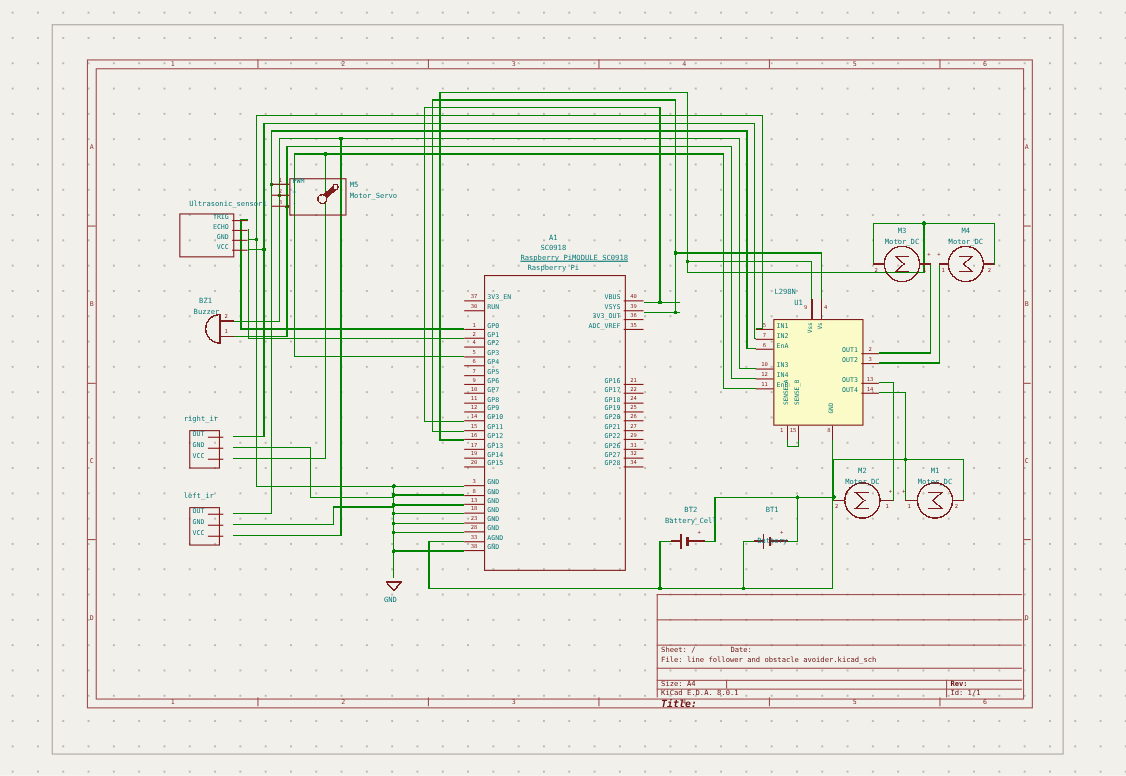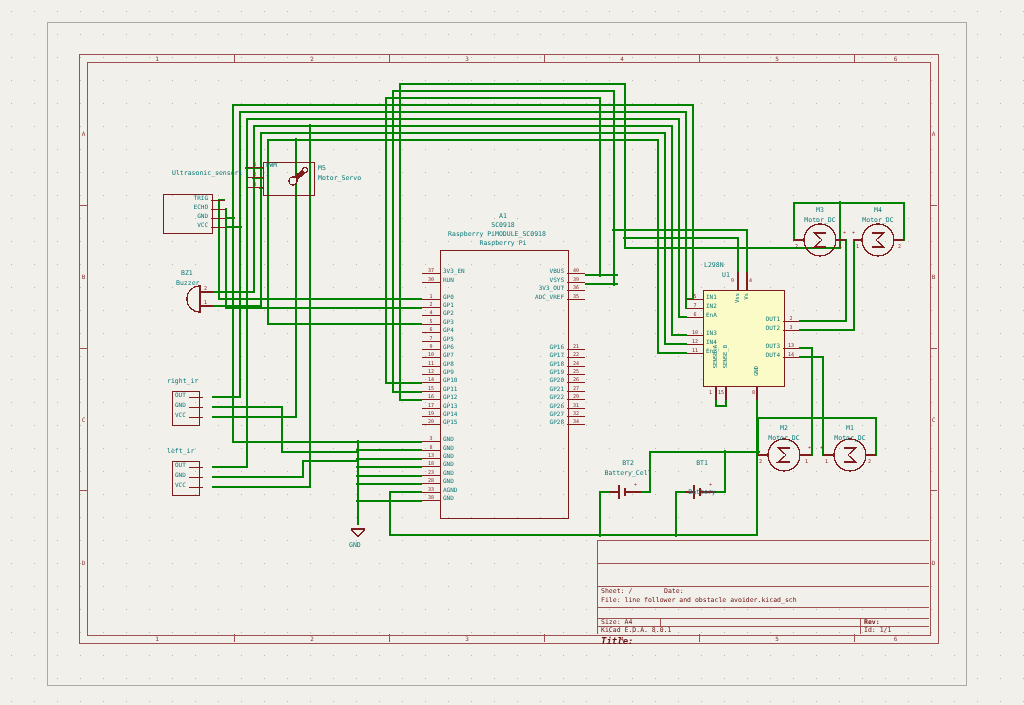--- a/index.html
+++ b/index.html
@@ -253,21 +253,21 @@
         <line x1="757" y1="385" x2="757" y2="400"></line>
 
     <g>
       <line x1="293" y1="181" x2="305" y2="170" stroke-width="5" stroke-linecap="round"></line>
       <circle cx="293" cy="181" r="4" fill="#F2F0EA"></circle>
           <circle cx="305" cy="170" r="2.4" fill="#F2F0EA" stroke-width="1"></circle>
     </g>
   </g>
 </svg>
 
-<div class="lbl" style="left:158px;top:169px;padding-left:14px;">Ultrasonic_sensor1</div>
+<div class="lbl" style="left:158px;top:181px;padding-left:14px;">Ultrasonic_sensor1</div>
 <div class="comp-box" style="left:163px;top:194px;width:48px;height:38px;"></div>
 <div class="pinlist" style="left:150px;top:192px;width:75px;">
 
 <div class="pinrow pright h9">
         <span class="pname">TRIG</span>
         <span class="stub"></span>
       </div>
       <div class="pinrow pright h9">
         <span class="pname">ECHO</span>
         <span class="stub"></span>
@@ -337,21 +337,21 @@
       <div class="pinrow h10">
         <span class="pnum">3</span>
         <span class="pname">-</span>
       </div>
     </div>
 <div class="lbl" style="left:318px;top:164px;">M5</div>
 <div class="lbl" style="left:318px;top:174px;text-align:center;">Motor_Servo</div>
 
 <div class="lbl ctr" style="left:403px;top:212px;width:200px;">A1</div>
 <div class="lbl ctr" style="left:403px;top:221px;width:200px;">SC0918</div>
-<div class="lbl ctr" style="left:397px;top:230px;width:200px;">Raspberry PiMODULE_SC0918</div>
+<div class="lbl ctr" style="left:422px;top:230px;width:200px;text-decoration:underline;">Raspberry PiMODULE_SC0918</div>
 <div class="lbl ctr" style="left:403px;top:239px;width:200px;">Raspberry Pi</div>
 <div class="comp-box" style="left:440px;top:250px;width:127px;height:267px;"></div>
 <div class="pinlist" style="left:422px;top:266px;width:80px;">
 
 <div class="pinrow">
         <span class="pnum w18">37</span>
         <span class="pname">3V3_EN</span>
       </div>
       <div class="pinrow">
         <span class="pnum w18">30</span>

